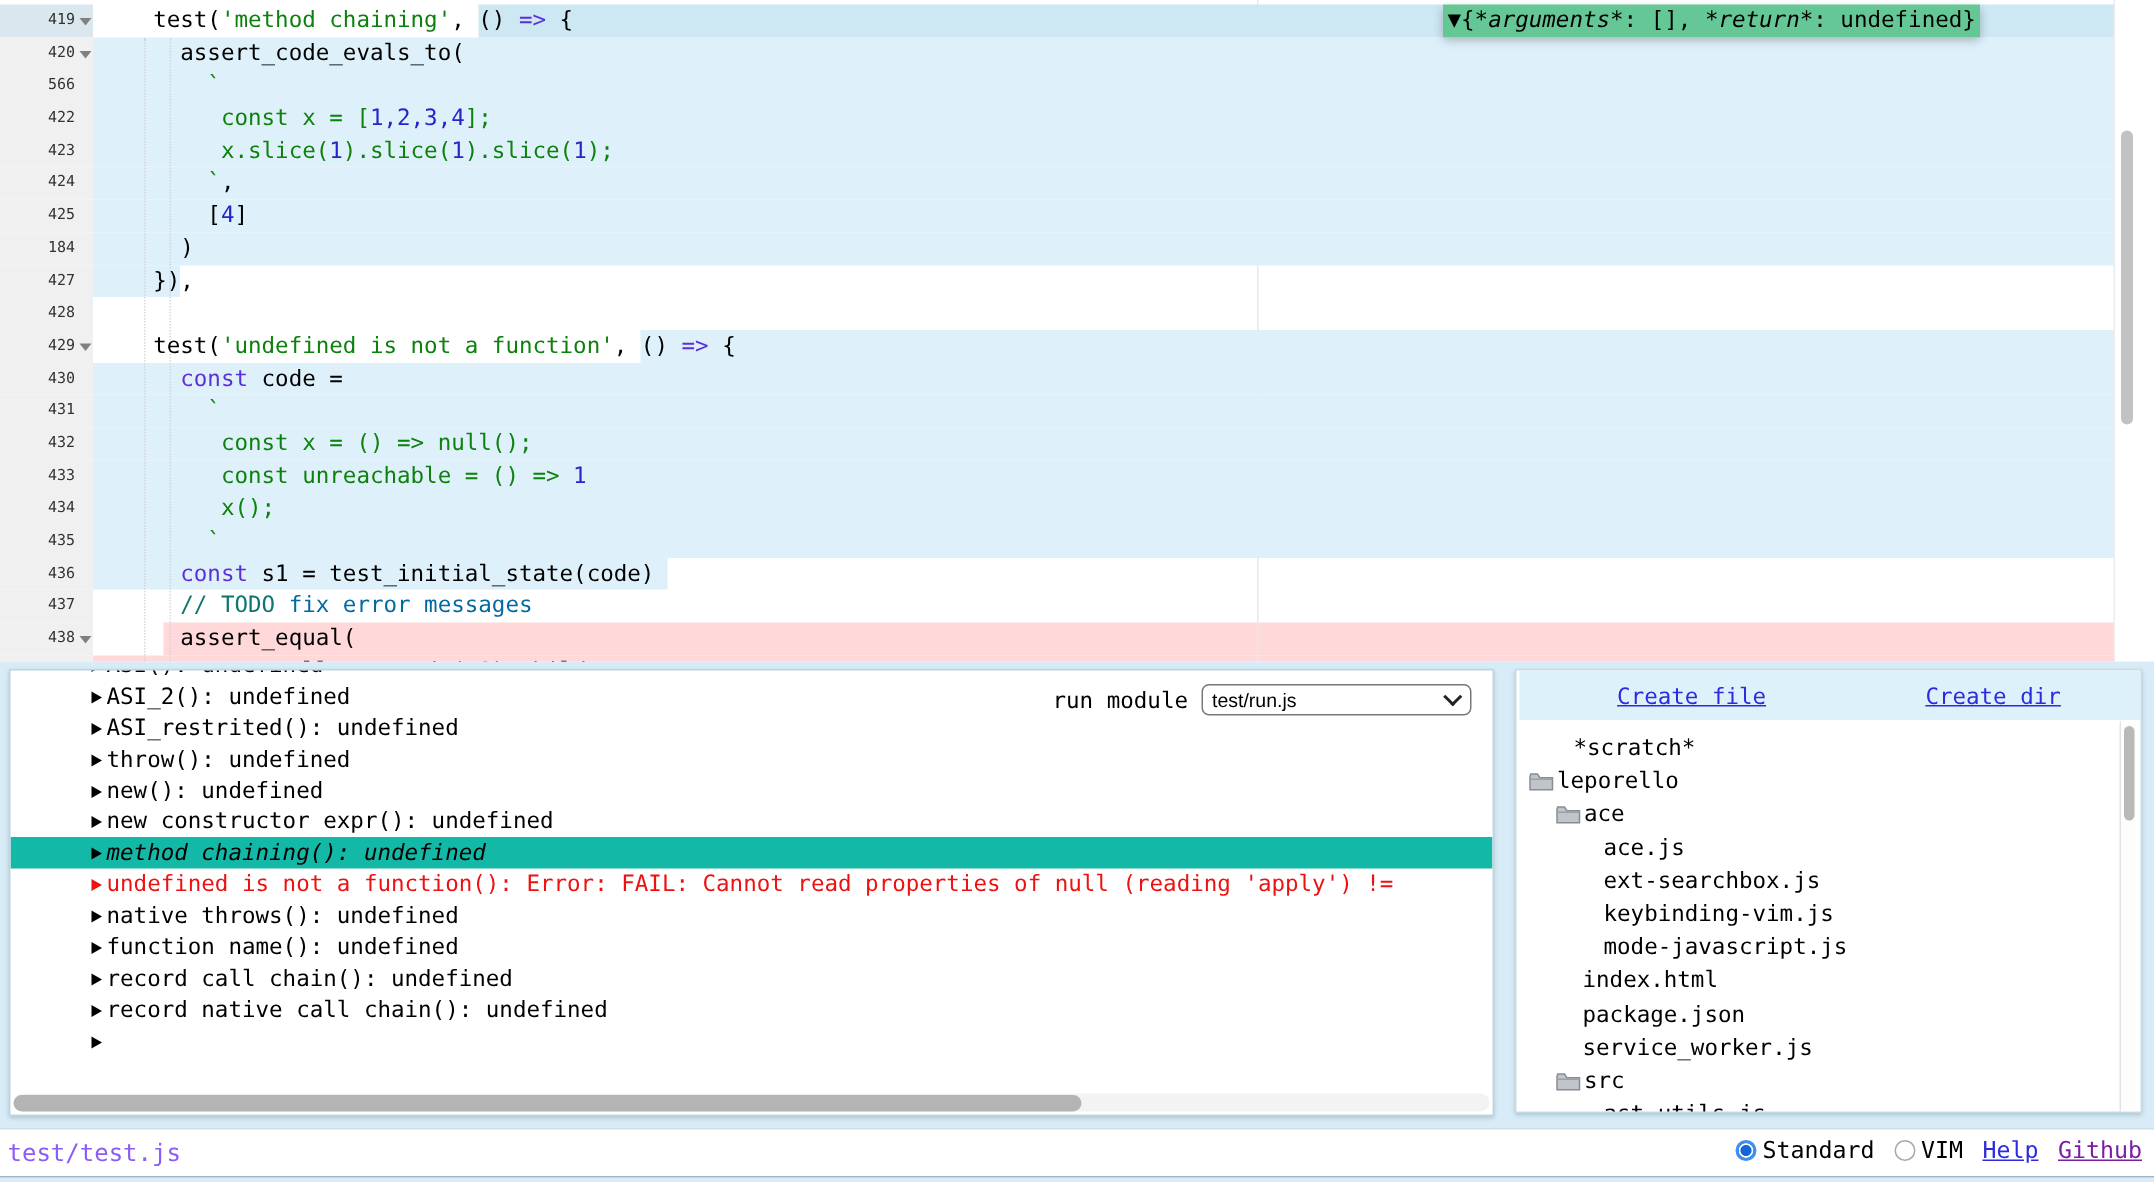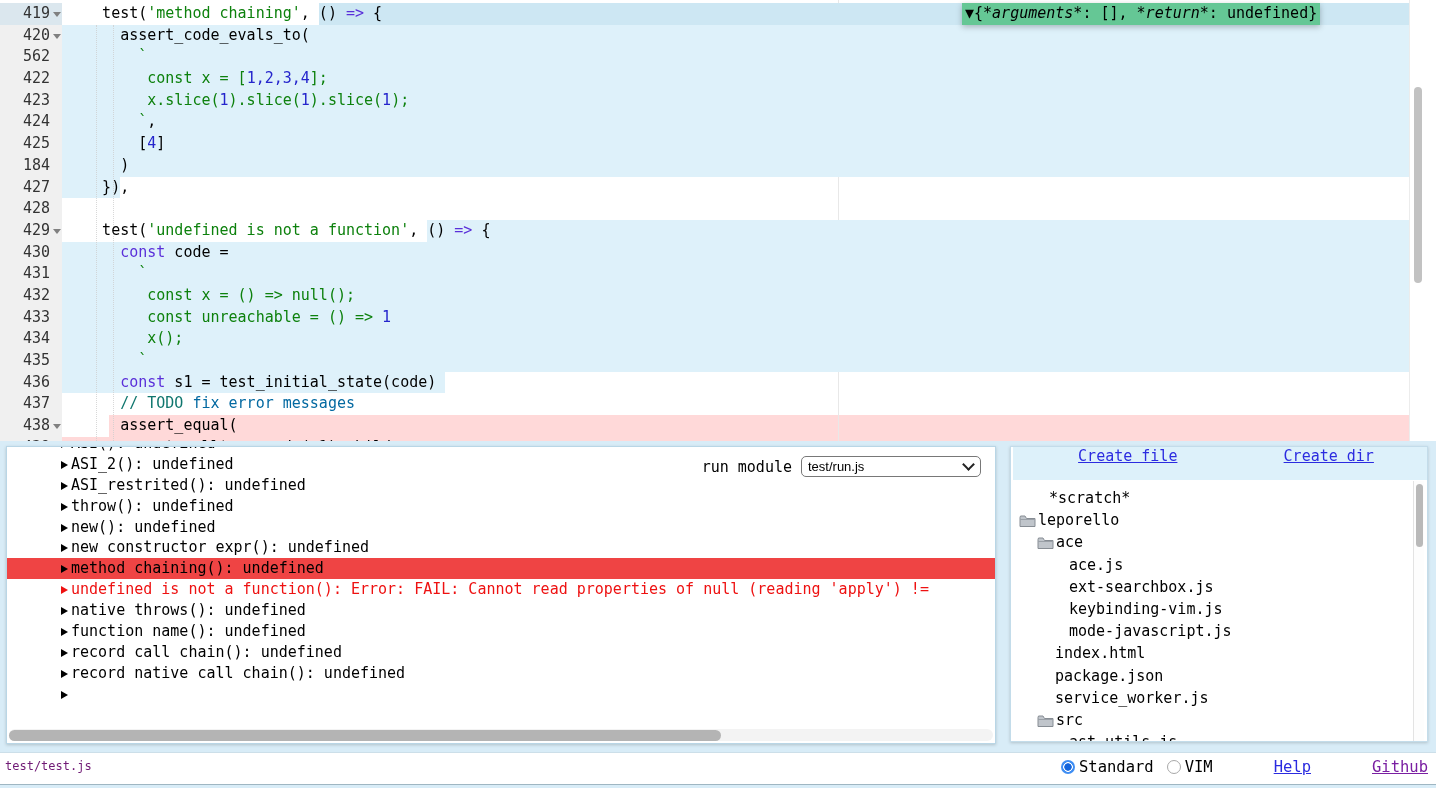--- a/index.html
+++ b/index.html
@@ -8,21 +8,21 @@
     background:#d8ecf7;
     font-family:"DejaVu Sans Mono", monospace;
     -webkit-font-smoothing:antialiased;
   }
   
   #editor{position:absolute;left:0;top:0;width:1436px;height:441px;background:#fff;overflow:hidden;}
   #ed-rows{position:absolute;left:0;top:3px;right:0;}
   .row{position:relative;height:21.7px;line-height:21.7px;font-size:15px;color:#000;}
   .gut{position:absolute;left:0;top:0;bottom:0;width:62px;background:#f0f0f0;z-index:5;}
   .gut.act{background:#dbe7ee;}
-  .gut .num{position:absolute;right:12px;top:0;color:#333;font-size:15px;}
+  .gut .num{position:absolute;right:12px;top:0;color:#333;font-size:10px;}
   .fold{position:absolute;right:1px;top:9px;width:0;height:0;
         border-left:4px solid transparent;border-right:4px solid transparent;border-top:5px solid #808080;}
   .txt{position:absolute;left:66px;top:0;white-space:pre;z-index:4;}
   .hl{position:absolute;top:0;bottom:0;}
   .hl.blue{background:#def1fa;z-index:2;}
   .hl.active{background:#cde7f3;z-index:2;}
   .hl.pink{background:#ffd9d9;z-index:0;}
   .c-p{color:#000;} .c-s{color:#0d810d;} .c-k{color:#5a2fd9;}
   .c-n{color:#2525cc;} .c-ct{color:#0f766e;} .c-cg{color:#0369a1;}
   #margin-line{position:absolute;left:838px;top:0;bottom:0;width:1px;background:#e8e8e8;z-index:1;}
@@ -33,55 +33,55 @@
   #tooltip{position:absolute;left:962px;top:3px;z-index:10;font-size:15px;line-height:21.7px;
            background:#fff;box-shadow:0 2px 6px rgba(0,0,0,.25);}
   #tooltip .tt-head{background:#65c795;padding:0 3px;white-space:pre;}
   #tooltip .tt-row{padding:0 3px;white-space:pre;}
   .t-b{color:#000;} .t-i{color:#000;font-style:italic;} .t-m{color:#d4008f;font-style:italic;}
   
   #test-panel{position:absolute;left:6px;top:446px;width:988px;height:296px;background:#fff;
               border:1px solid #b9d6e6;box-shadow:0 1px 3px rgba(0,0,0,.18);overflow:hidden;}
   #test-list{position:absolute;left:0;top:-14px;right:0;}
   .titem{position:relative;height:20.9px;line-height:20.9px;font-size:15px;color:#000;padding-left:54px;white-space:pre;}
-  .titem.hl-row{background:#ef4444;}
+  .titem.hl-row{background:#14b8a6;font-style:italic;}
   .titem.err{color:#ee1111;}
   .tri{display:inline-block;width:0;height:0;border-top:4.5px solid transparent;border-bottom:4.5px solid transparent;
        border-left:7px solid currentColor;margin-right:3px;position:relative;top:0px;}
   #run-module{position:absolute;top:9px;right:14px;z-index:3;display:flex;align-items:center;gap:9px;}
   #run-module .rm-label{font-size:15px;color:#000;}
   #module-select{width:180px;height:21px;border:1.5px solid #787878;border-radius:5px;background:#fff;
                  display:flex;align-items:center;justify-content:space-between;padding:0 7px 0 6px;box-sizing:border-box;}
   #module-select .val{font-family:"Liberation Sans",sans-serif;font-size:13px;color:#000;}
   .chev{width:7px;height:7px;border-right:2px solid #222;border-bottom:2px solid #222;
         transform:rotate(45deg);position:relative;top:-2px;}
   #h-track{position:absolute;left:2px;right:2px;bottom:2px;height:12px;background:#f3f3f3;border-radius:6px;}
   #h-thumb{position:absolute;left:2px;bottom:2.5px;width:712px;height:11px;background:#b4b4b4;border-radius:6px;}
   
   #file-panel{position:absolute;left:1010px;top:446px;width:418px;height:296px;background:#fff;
               border:1px solid #c3dcea;box-shadow:0 1px 3px rgba(0,0,0,.18);overflow:hidden;box-sizing:border-box;}
   #file-head{position:absolute;left:2px;top:0;right:0;height:33px;background:#ddf1fa;
-             display:flex;justify-content:space-around;padding-left:12px;}
+             display:flex;align-items:center;justify-content:space-around;padding-left:12px;}
   #file-head a{font-size:15px;color:#2b2be0;text-decoration:underline;}
   #file-list{position:absolute;left:0;top:40px;right:0;}
   .fitem{position:relative;height:22.2px;line-height:22.2px;font-size:15px;color:#000;white-space:pre;}
   .fitem .flabel{position:absolute;top:0;}
   .ficon{position:absolute;top:3px;}
   #f-track{position:absolute;right:3px;top:34px;bottom:0;width:10px;border-left:1px solid #e3e3e3;background:#fdfdfd;}
   #f-thumb{position:absolute;right:4.5px;top:37px;width:7px;height:63px;background:#b9b9b9;border-radius:4px;}
   
   #status-bar{position:absolute;left:0;top:752px;width:1436px;height:33px;background:#fff;
               border-top:1px solid #ccdfe9;border-bottom:1px solid #9fb6c2;box-sizing:border-box;}
-  #status-file{position:absolute;left:5px;top:6px;font-size:12px;color:#701a75;}
+  #status-file{position:absolute;left:5px;top:6px;font-size:16px;color:#8b5cf6;}
   #status-right{position:absolute;right:8px;top:5px;display:flex;align-items:center;gap:13px;font-size:15.5px;}
   .radio-opt{display:flex;align-items:center;gap:4px;justify-content:space-between;}
   .radio{width:14px;height:14px;border-radius:50%;box-sizing:border-box;display:inline-block;}
   .radio.sel{background:radial-gradient(circle,#1465dc 0 3.4px,#ffffff 4px 4.6px,#3f8ef3 5px 7px);}
   .radio.unsel{background:#fff;border:1px solid #a8a8a8;}
-  #status-right a{text-decoration:underline;margin-left:48px;}
+  #status-right a{text-decoration:underline;}
   a[data-name="help-link"]{color:#2b2be0;}
   a[data-name="github-link"]{color:#7a1fa2;}
 </style>
 </head>
 <body>
 
 <div id="app" data-name="leporello-app">
 
   <div id="editor" data-name="code-editor">
     <div id="margin-line" data-name="print-margin-line"></div>
@@ -101,21 +101,21 @@
           <div class="txt" data-name="code-line-text"><span class="c-p" data-name="code-token">      assert_code_evals_to(</span></div>
           <div class="gut" data-name="gutter-cell">
             <span class="num" data-name="line-number">420</span>
             <span class="fold" data-name="fold-arrow-icon"></span>
           </div>
         </div>
         <div class="row" data-name="code-line-421">
           <div class="hl blue" data-name="line-highlight" style="left: 62px; right: 26px;"></div>
           <div class="txt" data-name="code-line-text"><span class="c-s" data-name="code-token">        `</span></div>
           <div class="gut" data-name="gutter-cell">
-            <span class="num" data-name="line-number">562</span>
+            <span class="num" data-name="line-number">566</span>
           </div>
         </div>
         <div class="row" data-name="code-line-422">
           <div class="hl blue" data-name="line-highlight" style="left: 62px; right: 26px;"></div>
           <div class="txt" data-name="code-line-text"><span class="c-p" data-name="code-token">         </span><span class="c-s" data-name="code-token">const x = [</span><span class="c-n" data-name="code-token">1,2,3,4</span><span class="c-s" data-name="code-token">];</span></div>
           <div class="gut" data-name="gutter-cell">
             <span class="num" data-name="line-number">422</span>
           </div>
         </div>
         <div class="row" data-name="code-line-423">

